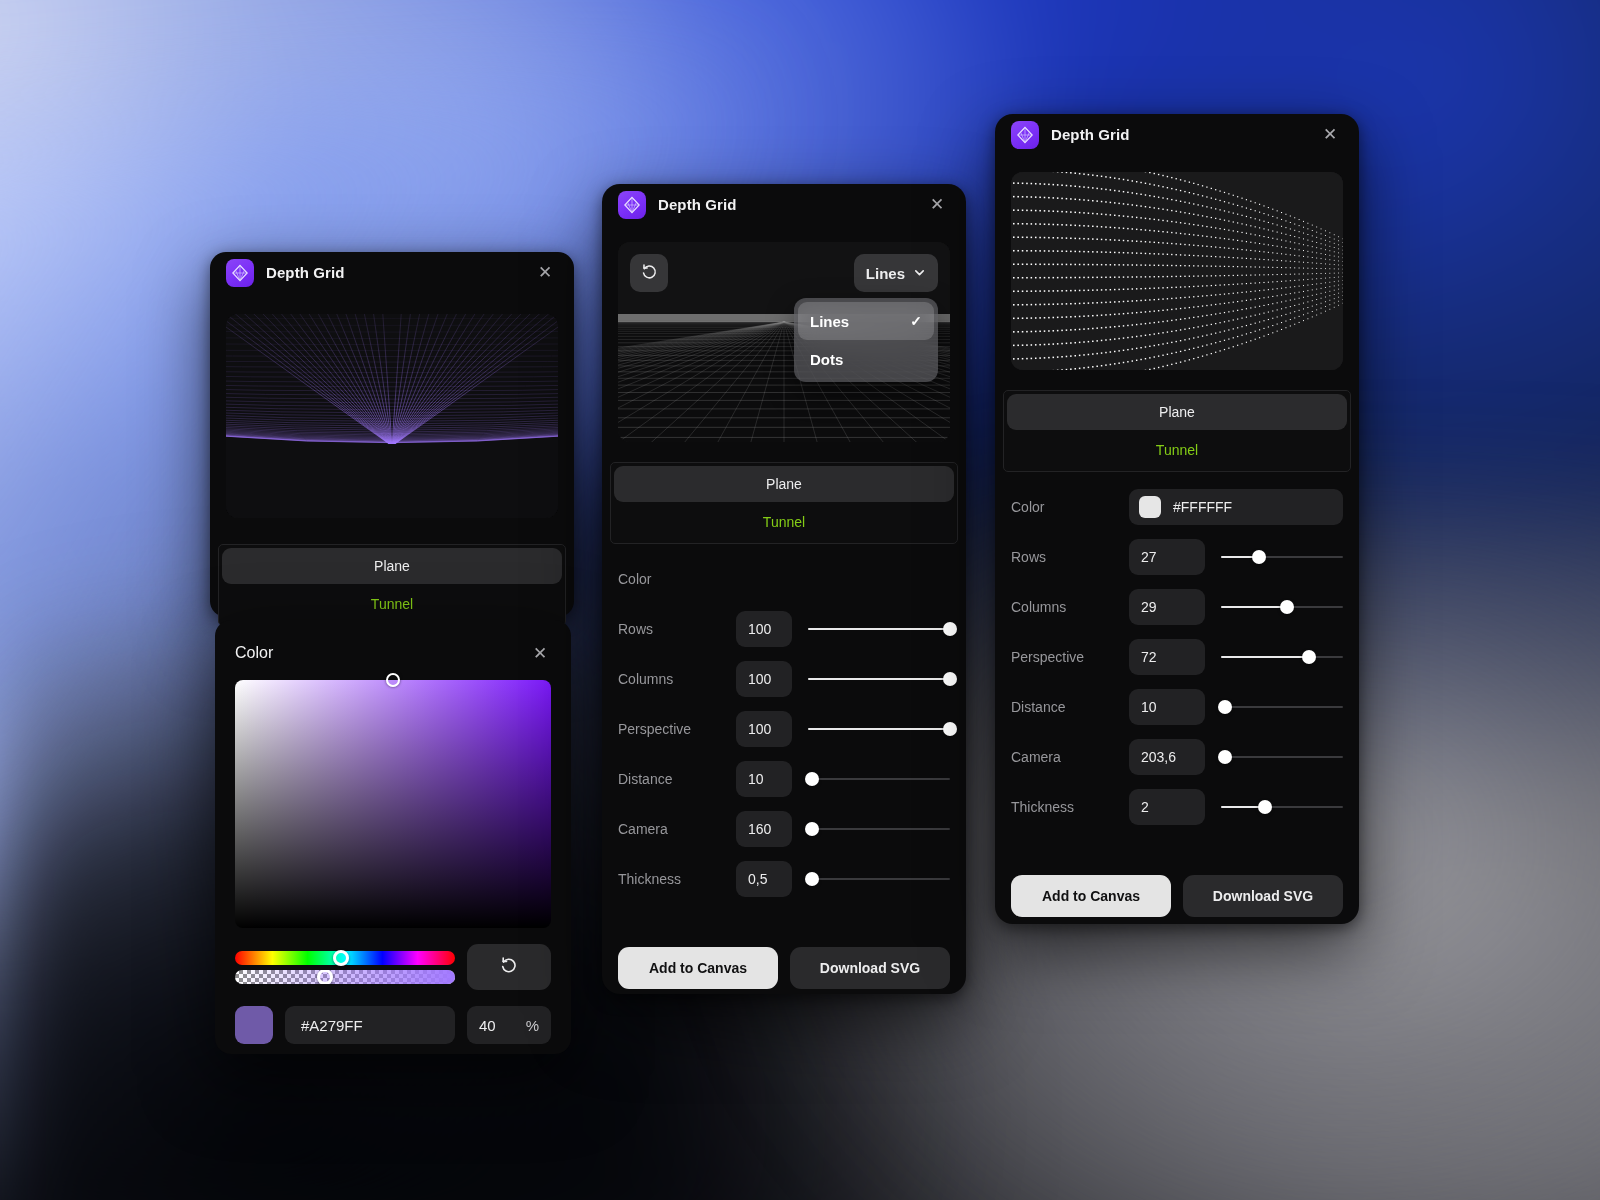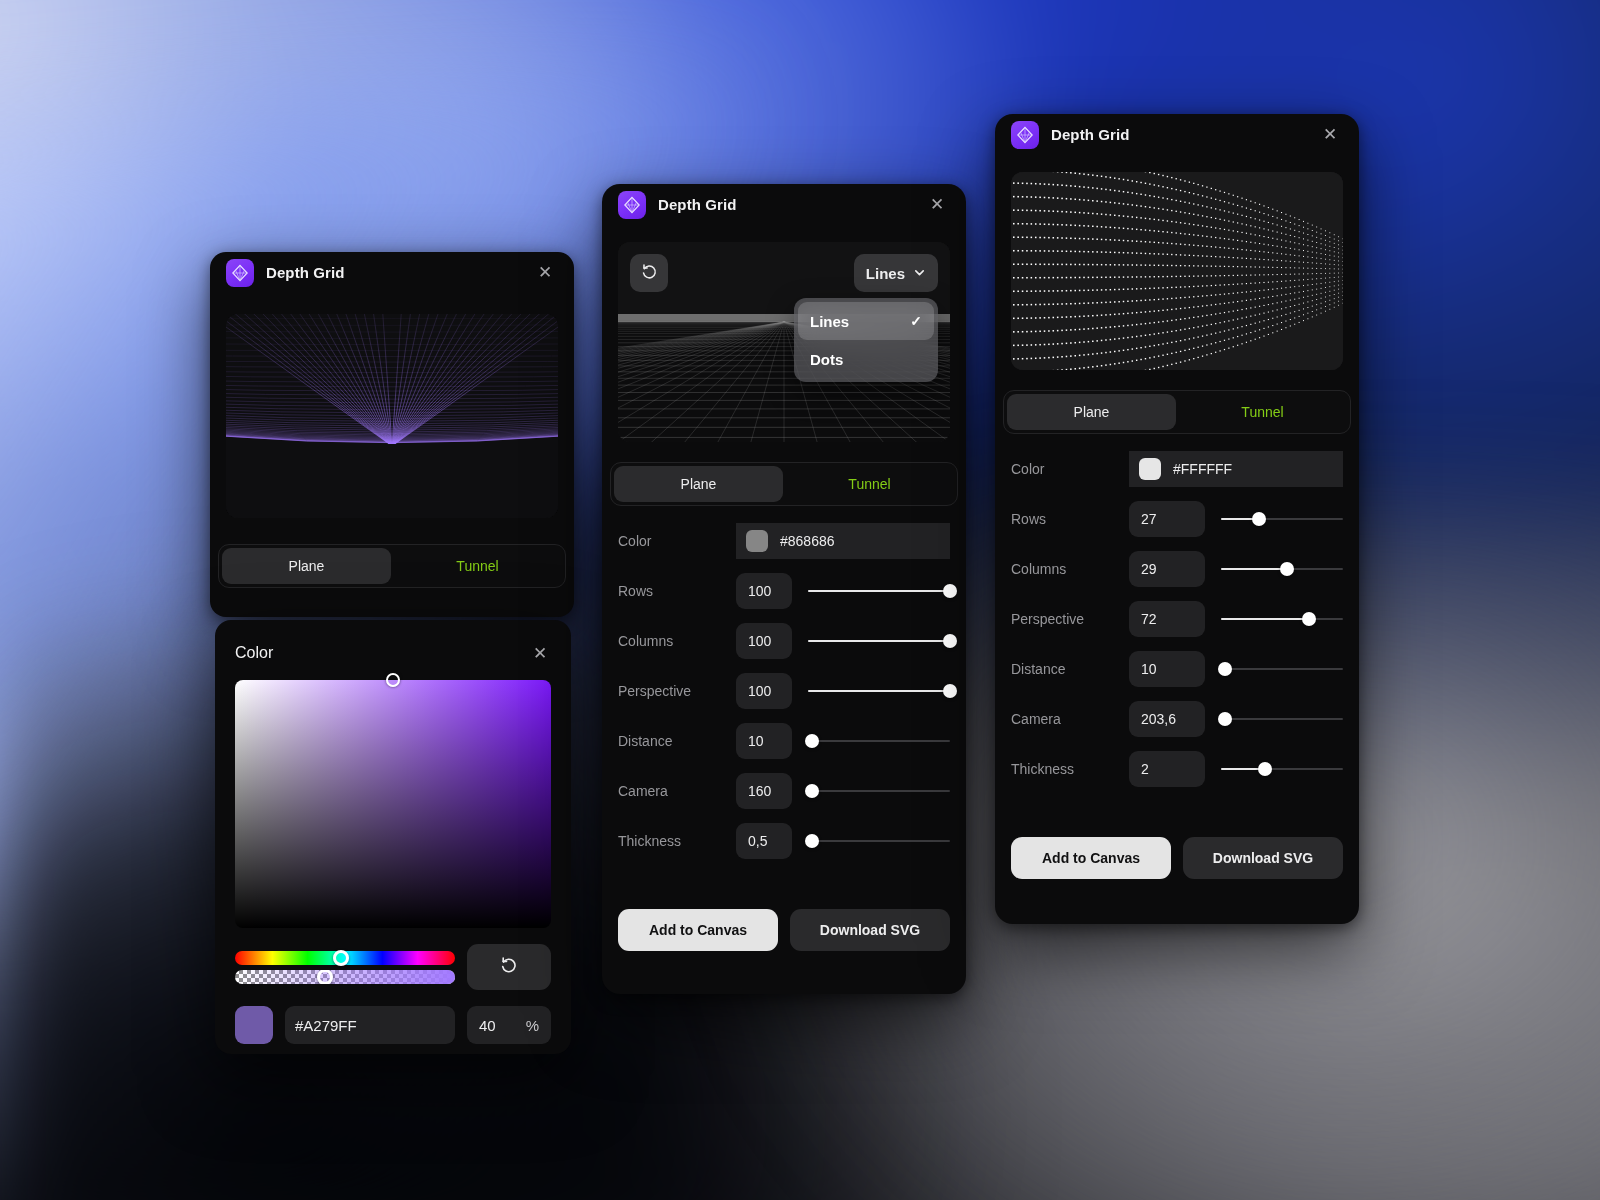--- a/index.html
+++ b/index.html
@@ -121,23 +121,24 @@
     overflow: hidden;
     background: #141415;
   }
 
   
   .seg {
     display: flex;
     margin: 18px 8px 0;
     background: #0d0d0e;
     border: 1px solid #232325;
-    border-radius: 11px;
+    border-radius: 5px;
     padding: 3px;
     gap: 2px;
+    flex-direction: column;
   }
   .seg-item {
     flex: 1;
     text-align: center;
     padding: 10px 0;
     font-size: 14px;
     color: #84cc16;
     border-radius: 9px;
     cursor: pointer;
   }
@@ -165,21 +166,21 @@
     display: flex;
     align-items: center;
     color: #ededee;
     font-size: 14px;
     padding: 0 12px;
     cursor: text;
   }
   .field.num { justify-content: flex-start; }
   .color-field {
     background: #222224;
-    border-radius: 0;
+    border-radius: 9px;
     height: 36px;
     display: flex;
     align-items: center;
     padding: 8px 10px;
     gap: 12px;
     cursor: pointer;
   }
   .color-chip {
     width: 22px;
     height: 22px;
@@ -367,21 +368,21 @@
     border-radius: 9px;
     flex: none;
   }
   .cp-hexfield {
     flex: 1;
     height: 38px;
     background: #222224;
     border-radius: 9px;
     display: flex;
     align-items: center;
-    padding: 0 10px;
+    padding: 0 16px;
     color: #ededee;
     font-size: 15px;
     cursor: text;
   }
   .cp-opacity {
     width: 84px;
     height: 38px;
     background: #222224;
     border-radius: 9px;
     display: flex;
@@ -793,24 +794,20 @@
     </div>
 
     <div class="seg">
       <div class="seg-item active">Plane</div>
       <div class="seg-item">Tunnel</div>
     </div>
 
     <div class="rows" id="rowsB">
         <div class="row">
           <div class="row-label">Color</div>
-          <div class="color-field">
-            <div class="color-chip" style="background: rgb(134, 134, 134);"></div>
-            <div class="color-hex">#868686</div>
-          </div>
         </div>
         <div class="row">
           <div class="row-label">Rows</div>
           <div class="field num">100</div>
           <div class="slider">
             <div class="track"></div>
             <div class="fill" style="width: 100%;"></div>
             <div class="knob" style="left: 100%;"></div>
           </div>
         </div>

